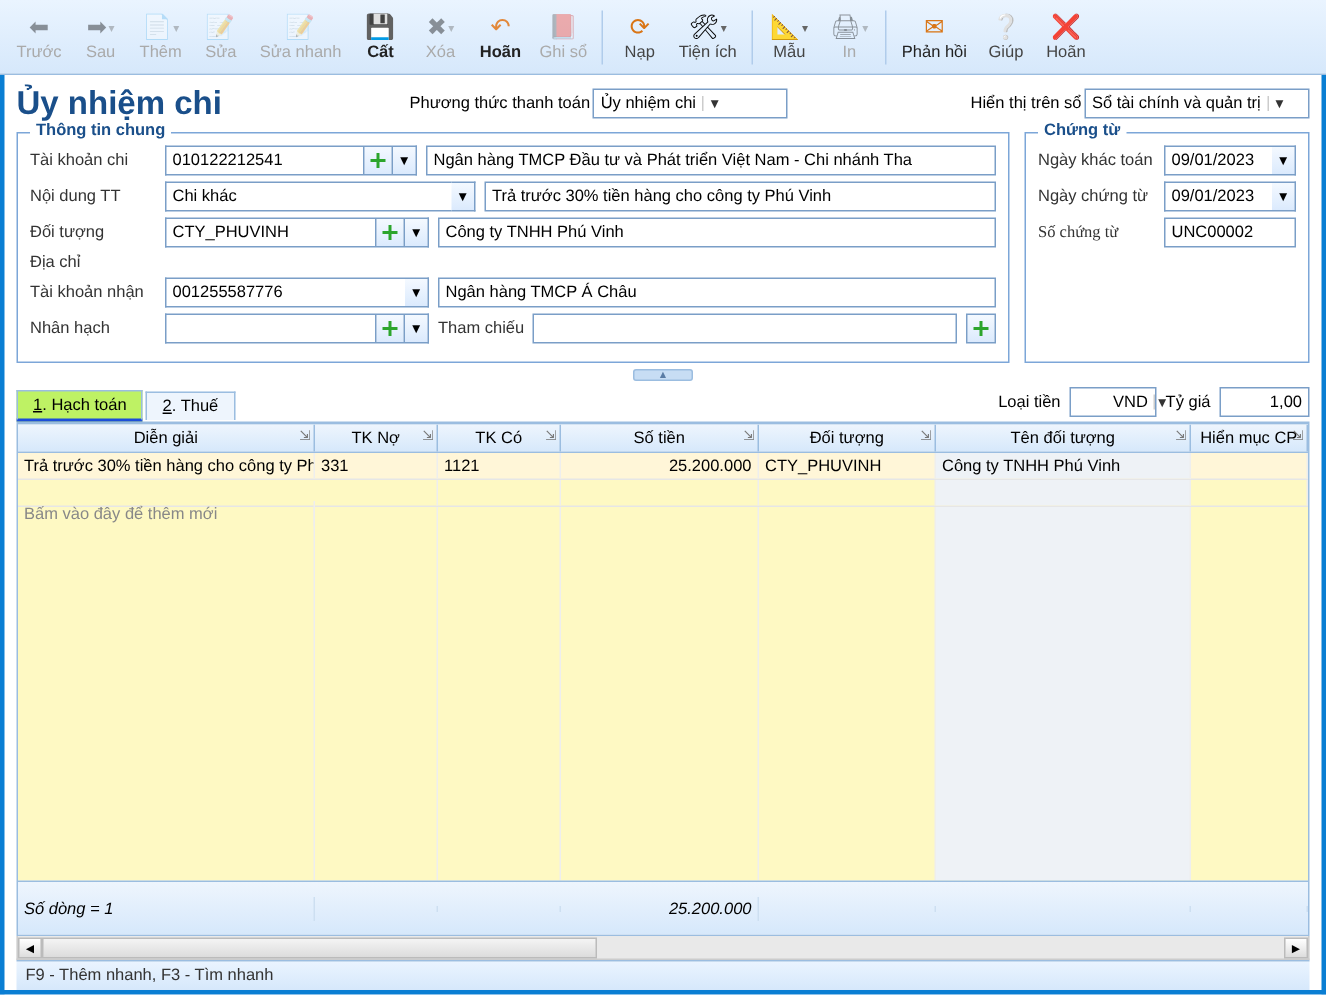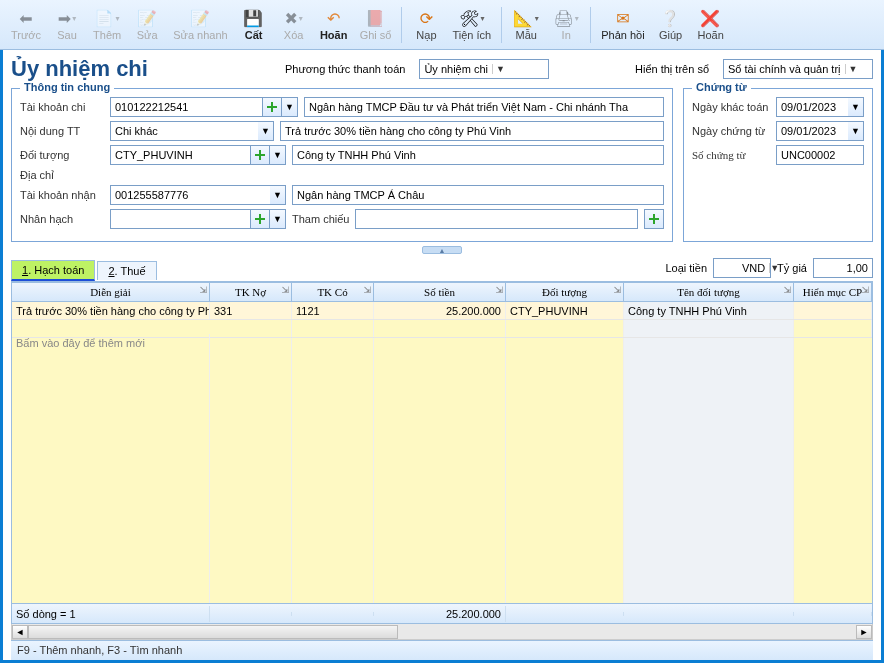--- a/index.html
+++ b/index.html
@@ -17,21 +17,21 @@
   .tb-item { display: flex; flex-direction: column; align-items: center; padding: 2px 4px; min-width: 38px; cursor: pointer; border: 1px solid transparent; border-radius: 3px; }
   .tb-icon { width: 20px; height: 20px; display: flex; align-items: center; justify-content: center; font-size: 16px; }
   .tb-label { font-size: 11px; color: #444; margin-top: 1px; }
   .tb-item.disabled .tb-label { color: #aaa; }
   .tb-item.disabled .tb-icon { opacity: 0.4; }
   .tb-dd { font-size: 8px; color: #666; margin-left: 1px; }
   .tb-sep { width: 1px; height: 36px; background: #b0cceb; margin: 0 3px; }
 
   .content { flex: 1; background: #fff; padding: 4px 8px 0 8px; display: flex; flex-direction: column; overflow: hidden; border: 3px solid #0a7ed3; border-top:none;}
   
-  .header-row { display: flex; align-items: center; gap: 14px; margin-bottom: 6px; margin-top:2px;}
+  .header-row { display: flex; align-items: center; gap: 2px; margin-bottom: 6px; margin-top:2px;}
   .page-title { font-size: 22px; font-weight: bold; color: #1a4f8a; flex-shrink: 0; width: 260px; }
   .hdr-label { font-size: 11px; }
   .combo { border: 1px solid #7a9ec7; background: #fff; height: 20px; display: inline-flex; align-items: center; padding: 0 2px 0 4px; font-size: 11px; }
   .combo-arrow { border-left: 1px solid #ccc; width: 16px; text-align: center; color: #333; margin-left: 4px; font-size:9px;}
   
   .form-area { display: flex; gap: 10px; }
   
   .fieldset { border: 1px solid #7ca6d8; padding: 8px 8px 8px 8px; position: relative; }
   .fieldset-legend { position: absolute; top: -8px; left: 8px; background: #fff; padding: 0 4px; font-weight: bold; color: #1a4f8a; }
   
@@ -57,29 +57,29 @@
   
   .tabs-row { display:flex; align-items:center; border-bottom: 1px solid #9bbde0; }
   .tab { padding: 3px 10px; border: 1px solid #9bbde0; border-bottom:none; background: #eef5fd; margin-right:2px; cursor:pointer; position:relative; top:1px;}
   .tab.active { background: #bef264; border-bottom:2px solid #1d4ed8; font-weight:normal;}
   .tab-underline { text-decoration: underline; }
   .tabs-right { margin-left:auto; display:flex; align-items:center; gap:6px; padding-bottom:3px;}
   .num-input { border:1px solid #7a9ec7; height:20px; width:60px; text-align:right; padding:0 4px; font-size:11px;}
   
   .grid { flex:1; border:1px solid #9bbde0; display:flex; flex-direction:column; overflow:hidden; margin-top:0;}
   .grid-header { display:flex; background: linear-gradient(#eef5fd,#d6e8fb); border-bottom:1px solid #9bbde0; }
-  .gh { border-right:1px solid #9bbde0; padding:3px 4px; text-align:center; position:relative; font-size:11px;font-family:Liberation Serif, serif;}
+  .gh { border-right:1px solid #9bbde0; padding:3px 4px; text-align:center; position:relative; font-size:11px;}
   .gh .pin { position:absolute; right:2px; top:2px; font-size:9px; color:#777;}
   .grid-body { flex:1; background:#fef9c3; overflow:auto; }
   .gr { display:flex; border-bottom:1px solid #e6e6e6; height:18px; align-items:center;}
   .gr.sel { background:#fff6d8; }
   .gc { border-right:1px solid #eee; padding:1px 4px; overflow:hidden; white-space:nowrap; height:100%; display:flex; align-items:center;}
   .gc.num { justify-content:flex-end; }
   .grid-new { color:#888; font-style:normal;margin-top:28px; }
-  .grid-footer { display:flex; background:linear-gradient(#eef5fd,#d6e8fb); border-top:1px solid #9bbde0; height:20px; align-items:center;}
+  .grid-footer { display:flex; background:linear-gradient(#eef5fd,#d6e8fb); border-top:1px solid #9bbde0; height:36px; align-items:center;font-style:italic;}
   .gf { border-right:1px solid #cddff1; padding:2px 4px; }
   
   .gcol-desc { width:198px; }
   .gcol-tkno { width:82px; }
   .gcol-tkco { width:82px; }
   .gcol-sotien { width:132px; }
   .gcol-doituong { width:118px; }
   .gcol-tendt { width:170px; }
   .gcol-kmcp { width:78px; flex:1;}
   
@@ -187,33 +187,33 @@
       </div>
     </div>
 
     <div class="form-area">
       <div class="fieldset fs-general">
         <div class="fieldset-legend">Thông tin chung</div>
 
         <div class="form-row">
           <div class="form-label">Tài khoản chi</div>
           <div class="input-lookup">
-            <div class="input" style="width:152px;">010122212541</div>
+            <div class="input" style="width:132px;">010122212541</div>
             <div class="lookup-btn">
                 <span class="plus-icon"></span>
               </div>
             <div class="dd-btn">▼</div>
           </div>
           <div class="input" style="flex:1;">Ngân hàng TMCP Đầu tư và Phát triển Việt Nam - Chi nhánh Tha</div>
         </div>
 
         <div class="form-row">
           <div class="form-label">Nội dung TT</div>
           <div class="input-lookup">
-            <div class="input" style="width:148px;">Chi khác</div>
+            <div class="input" style="width:191px;">Chi khác</div>
             <div class="dd-btn">▼</div>
           </div>
           <div class="input" style="flex:1;">Trả trước 30% tiền hàng cho công ty Phú Vinh</div>
         </div>
 
         <div class="form-row">
           <div class="form-label">Đối tượng</div>
           <div class="input-lookup">
             <div class="input" style="width:140px;">CTY_PHUVINH</div>
             <div class="lookup-btn">

